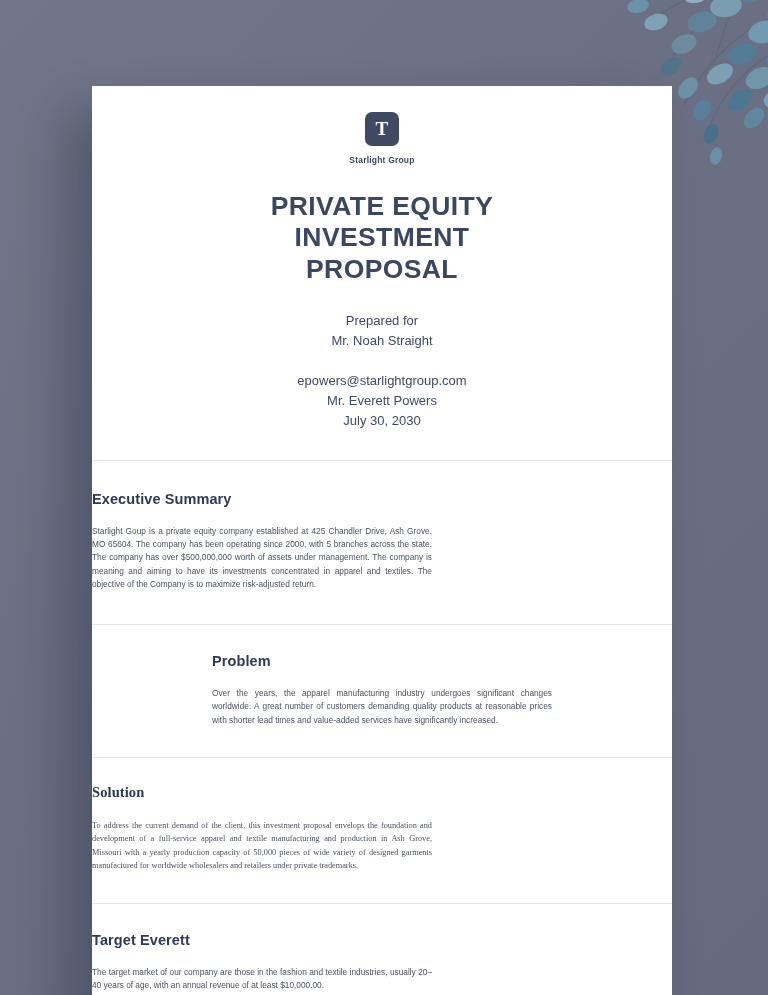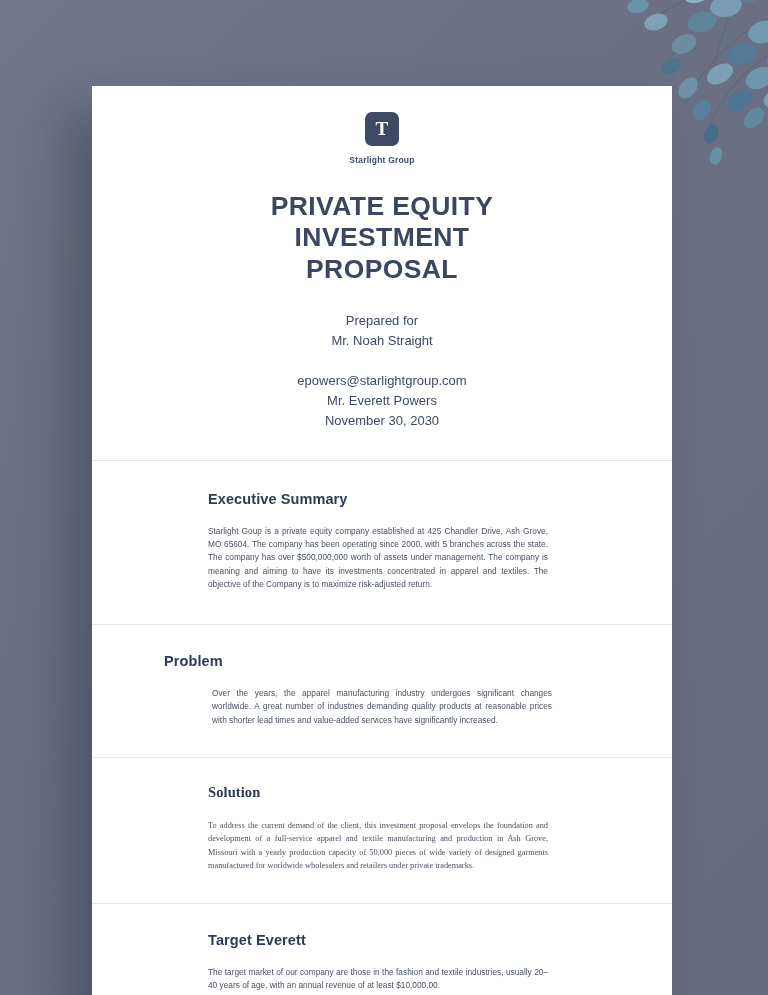--- a/index.html
+++ b/index.html
@@ -112,32 +112,32 @@
   .section {
     padding: 26px 0 26px 0;
   }
   .sec-head {
     font-size: 14.5px;
     font-weight: bold;
     color: #2e3a57;
     letter-spacing: 0.1px;
     margin: 0 0 18px 0;
   }
-  .sec-head.indent-1 { padding-left: 116px; }
-  .sec-head.indent-2 { padding-left: 72px; }
+  .sec-head.indent-1 { }
+  .sec-head.indent-2 { padding-left: 120px; }
   .para {
     font-size: 8.3px;
     line-height: 1.62;
     color: #4a5162;
     width: 340px;
     margin: 0 0 12px 0;
     text-align: justify;
   }
   .para:last-child { margin-bottom: 0; }
-  .para.indent-1 { margin-left: 116px; }
+  .para.indent-1 { }
   .para.indent-2 { margin-left: 120px; }
 
   .sec-exec { padding-top: 30px; padding-bottom: 32px; }
   .sec-problem { padding-top: 28px; padding-bottom: 30px; }
   .sec-solution { padding-top: 26px; padding-bottom: 30px; font-family: Liberation Serif, serif; }
   .sec-target { padding-top: 28px; padding-bottom: 20px; }
 </style>
 </head>
 <body>
 
@@ -192,36 +192,36 @@
     <div class="doc-title">PRIVATE EQUITY INVESTMENT PROPOSAL</div>
 
     <div class="prep-block">
       <div class="label">Prepared for</div>
       <div class="value">Mr. Noah Straight</div>
     </div>
 
     <div class="prep-block second">
       <div class="value">epowers@starlightgroup.com</div>
       <div class="value">Mr. Everett Powers</div>
-      <div class="value">November 30, 2030</div>
+      <div class="value">July 30, 2030</div>
     </div>
   </div>
 
   <div class="rule"></div>
 
   <div class="section sec-exec">
     <h2 class="sec-head indent-1">Executive Summary</h2>
     <p class="para indent-1">Starlight Goup is a private equity company established at 425 Chandler Drive, Ash Grove, MO 65604. The company has been operating since 2000, with 5 branches across the state. The company has over $500,000,000 worth of assets under management. The company is meaning and aiming to have its investments concentrated in apparel and textiles. The objective of the Company is to maximize risk-adjusted return.</p>
   </div>
 
   <div class="rule"></div>
 
   <div class="section sec-problem">
     <h2 class="sec-head indent-2">Problem</h2>
-    <p class="para indent-2">Over the years, the apparel manufacturing industry undergoes significant changes worldwide. A great number of industries demanding quality products at reasonable prices with shorter lead times and value-added services have significantly increased.</p>
+    <p class="para indent-2">Over the years, the apparel manufacturing industry undergoes significant changes worldwide. A great number of customers demanding quality products at reasonable prices with shorter lead times and value-added services have significantly increased.</p>
   </div>
 
   <div class="rule"></div>
 
   <div class="section sec-solution">
     <h2 class="sec-head indent-1">Solution</h2>
     <p class="para indent-1">To address the current demand of the client, this investment proposal envelops the foundation and development of a full-service apparel and textile manufacturing and production in Ash Grove, Missouri with a yearly production capacity of 50,000 pieces of wide variety of designed garments manufactured for worldwide wholesalers and retailers under private trademarks.</p>
   </div>
 
   <div class="rule"></div>

